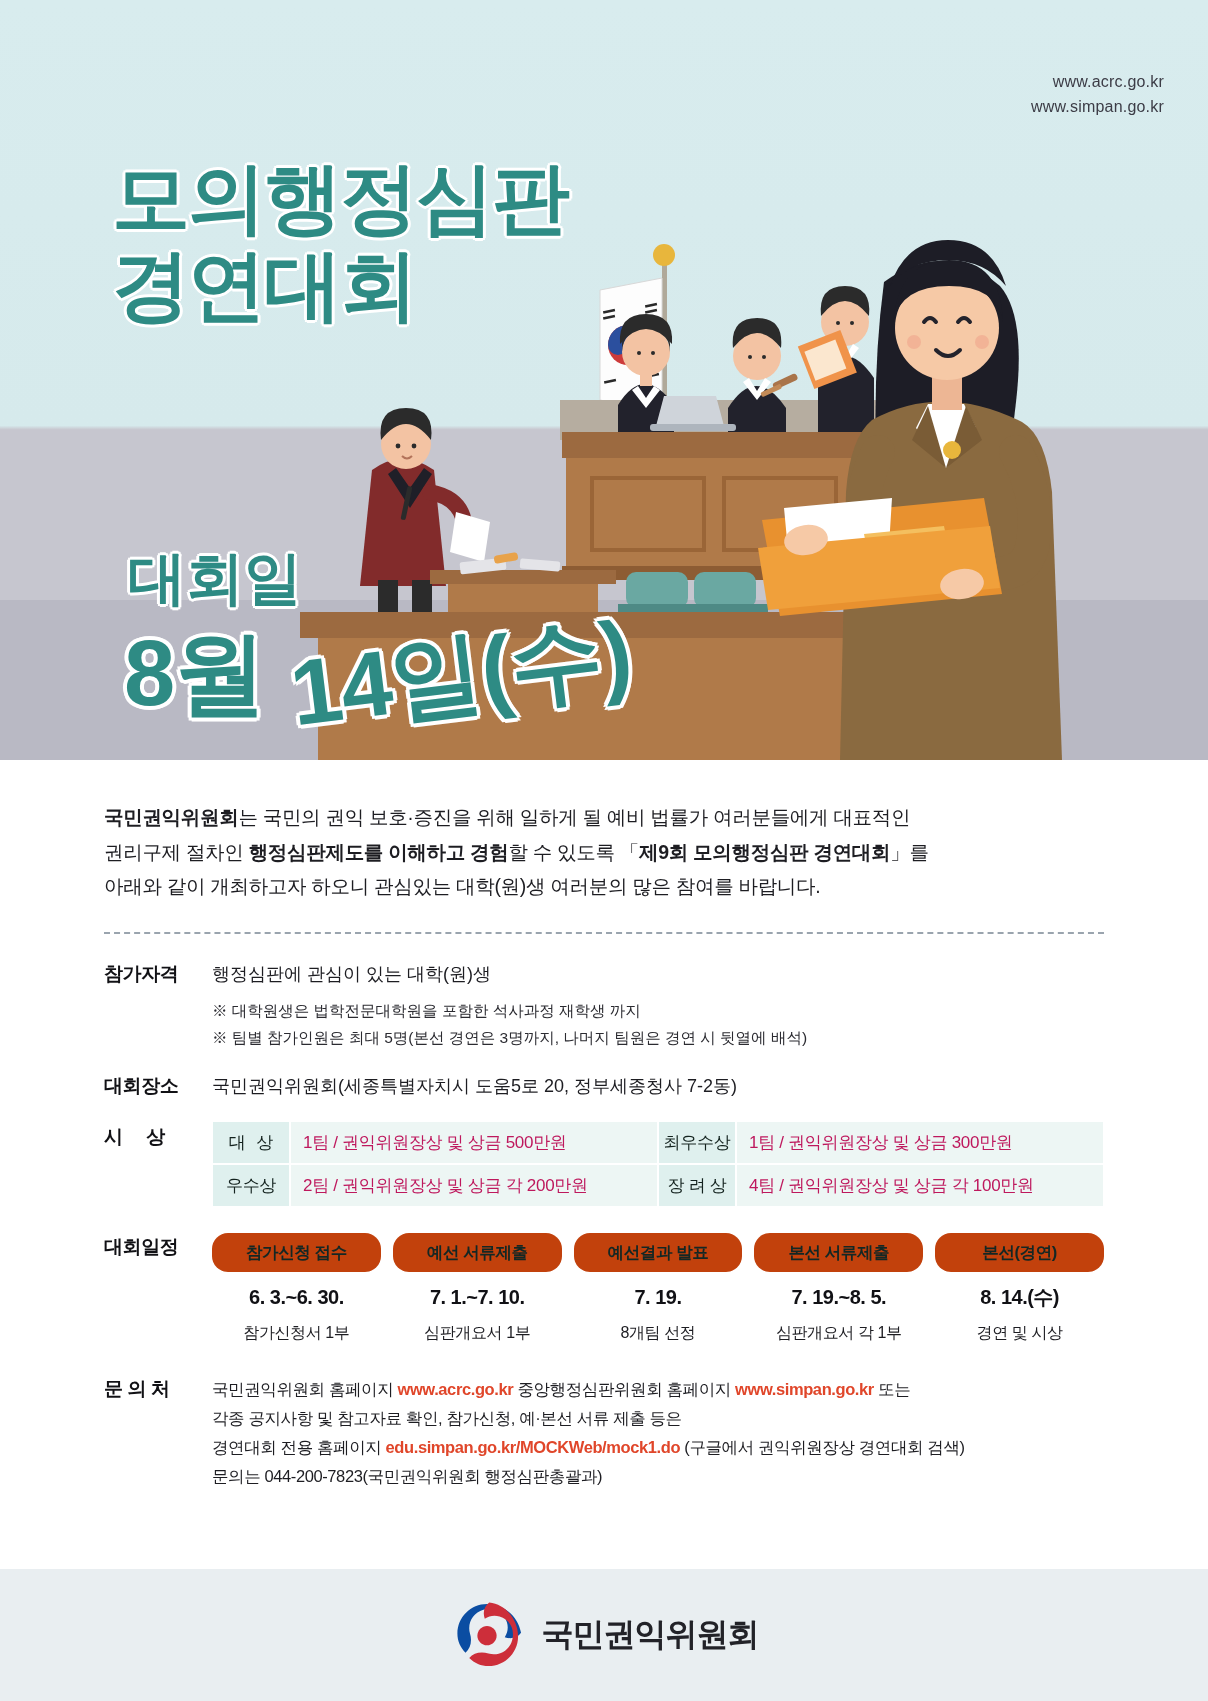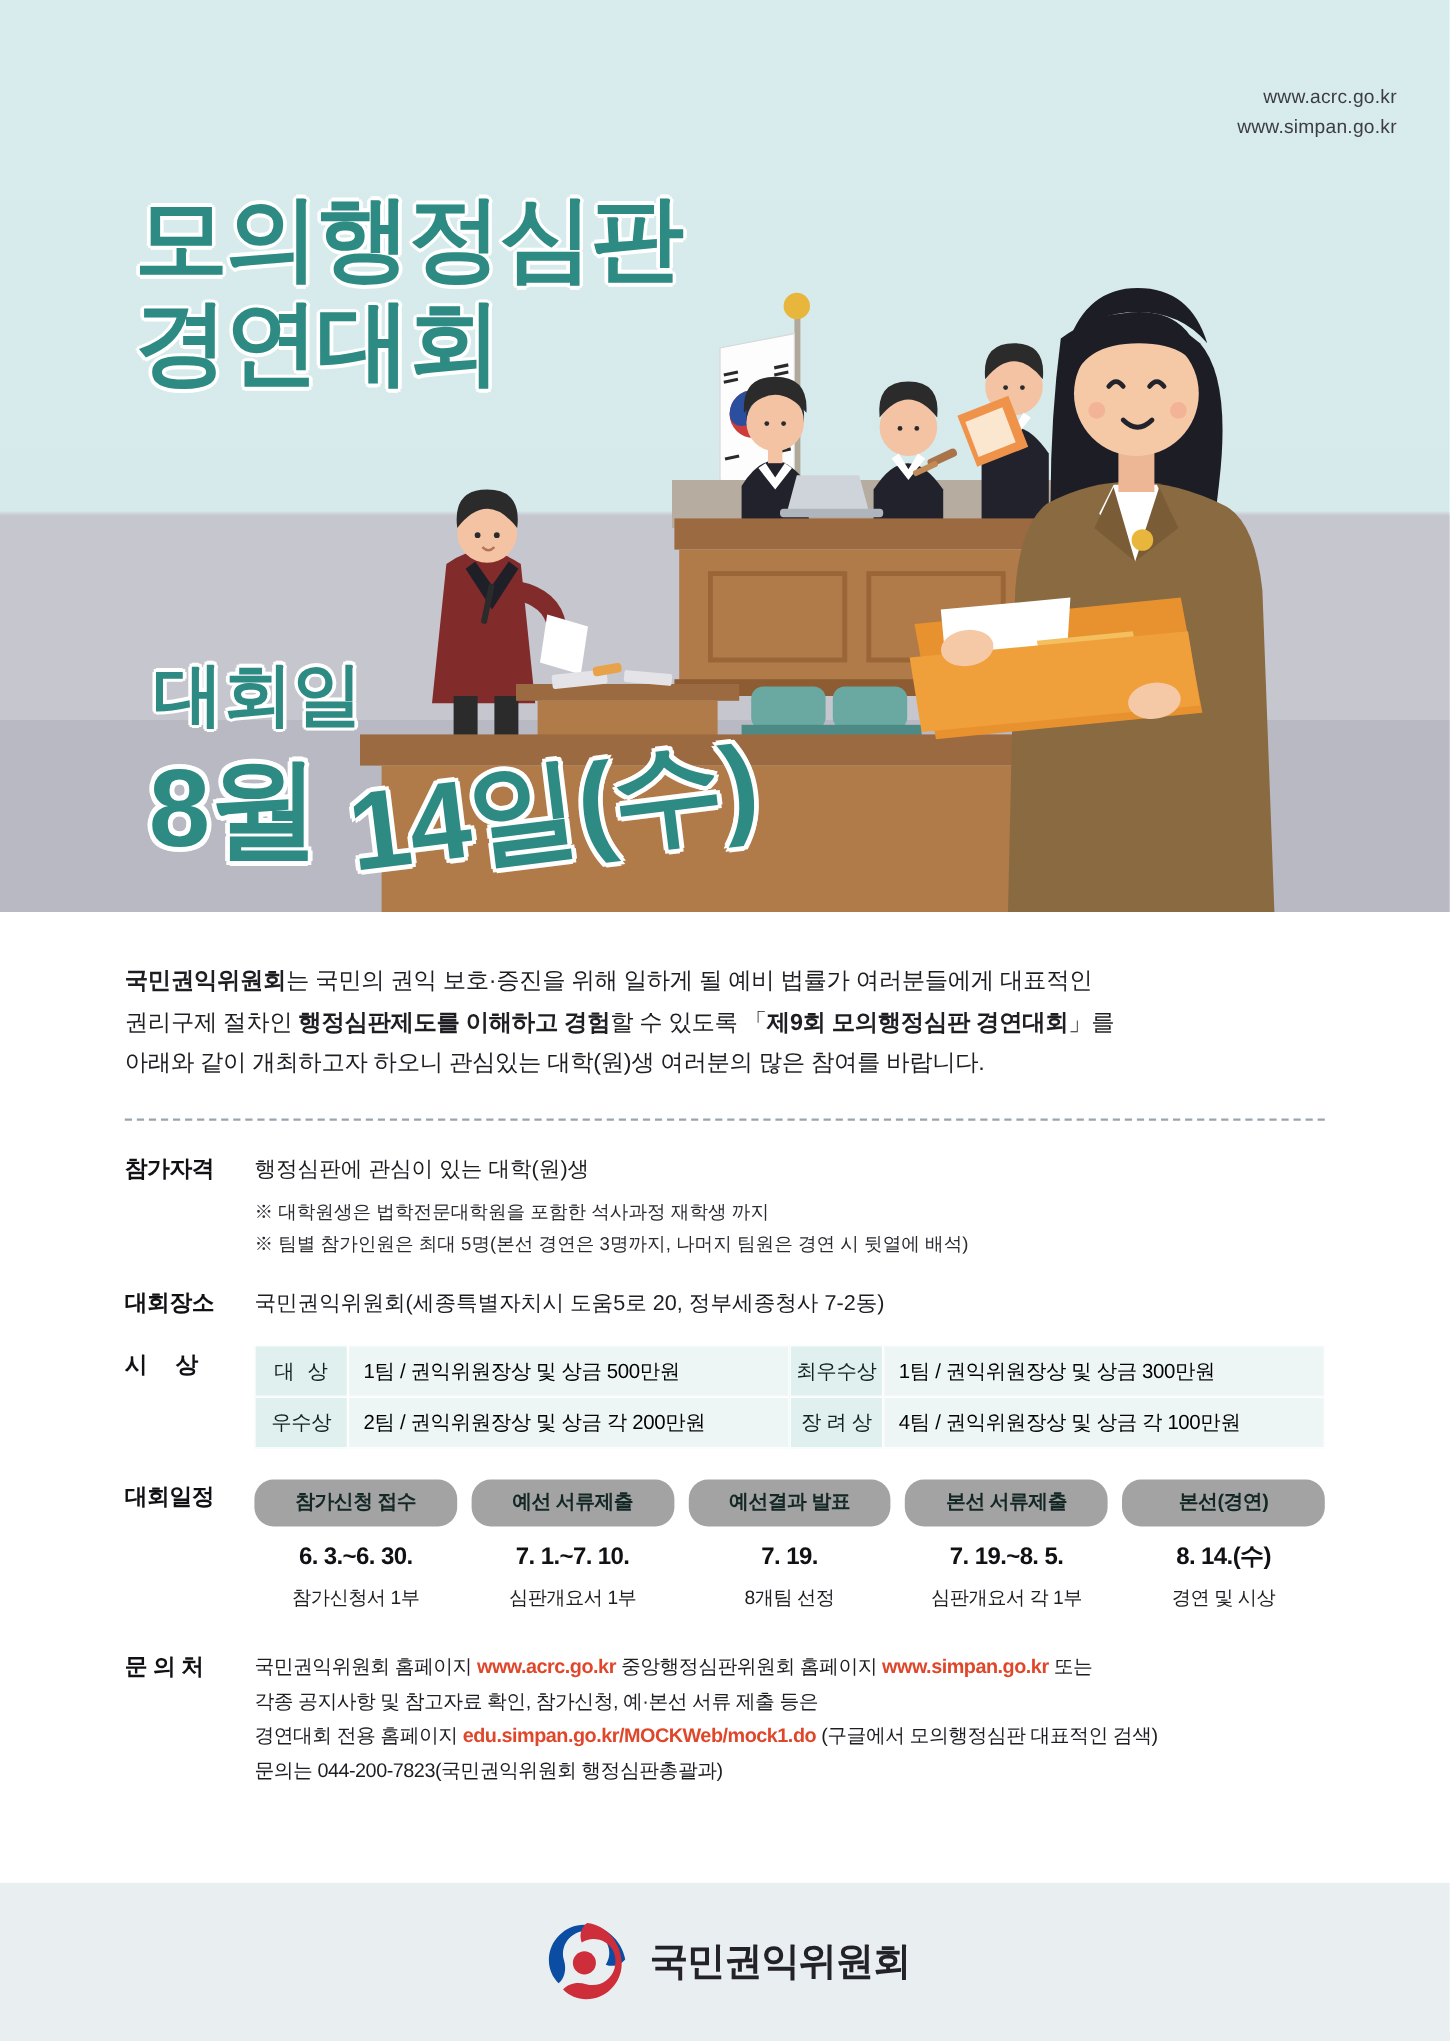--- a/index.html
+++ b/index.html
@@ -132,30 +132,30 @@
     color: #14231f;
     letter-spacing: -0.3px;
   }
   .prize-key.wide-space { letter-spacing: 3px; padding-left: 3px; }
   .prize-val {
     flex: 1;
     background: #edf6f4;
     border: 1px solid #ffffff;
     font-size: 17px;
     padding: 7px 0 7px 12px;
-    color: #000000;
+    color: #be185d;
     letter-spacing: -0.3px;
     white-space: nowrap;
   }
 
   
   .schedule { display: flex; gap: 12px; }
   .sch-item { flex: 1; text-align: center; }
   .sch-pill {
-    background: #a3a3a3;
+    background: #c2410c;
     border-radius: 16px;
     font-size: 16.5px;
     font-weight: bold;
     color: #132724;
     padding: 6px 0;
     letter-spacing: -0.4px;
   }
   .sch-date {
     font-size: 20px; font-weight: bold; color: #111115;
     margin-top: 9px; letter-spacing: -0.5px;
@@ -435,21 +435,21 @@
   </div>
 
   <div class="row" style="margin-top:30px">
     <div class="row-label">문 의 처</div>
     <div class="row-body">
       <div class="contact-line">
         <span>국민권익위원회 홈페이지 </span><span class="hl">www.acrc.go.kr</span><span>  중앙행정심판위원회 홈페이지 </span><span class="hl">www.simpan.go.kr</span><span> 또는</span>
       </div>
       <div class="contact-line">각종 공지사항 및 참고자료 확인, 참가신청, 예·본선 서류 제출 등은</div>
       <div class="contact-line">
-        <span>경연대회 전용 홈페이지 </span><span class="hl">edu.simpan.go.kr/MOCKWeb/mock1.do</span><span> (구글에서 모의행정심판 대표적인 검색)</span>
+        <span>경연대회 전용 홈페이지 </span><span class="hl">edu.simpan.go.kr/MOCKWeb/mock1.do</span><span> (구글에서 권익위원장상 경연대회 검색)</span>
       </div>
       <div class="contact-line">문의는 044-200-7823(국민권익위원회 행정심판총괄과)</div>
     </div>
   </div>
 </div>
 
 <div class="footer">
   <svg class="taegeuk" viewBox="0 0 100 100">
     <path d="M50 8 C28 8 10 26 10 48 c0 10 4 19 11 26 c7 -6 9 -16 6 -26 c-4 -14 4 -28 18 -32 c14 -4 28 3 32 17 c2 7 1 14 -3 20 c8 3 17 1 22 -6 C92 25 73 8 50 8 Z" fill="#0b4da2"></path>
     <path d="M92 52 c0 22 -18 40 -40 40 c-10 0 -19 -4 -26 -11 c6 -7 16 -9 26 -6 c14 4 28 -4 32 -18 c4 -14 -3 -28 -17 -32 c-7 -2 -14 -1 -20 3 c-3 -8 -1 -17 6 -22 C75 8 92 29 92 52 Z" fill="#cd2e3a"></path>

